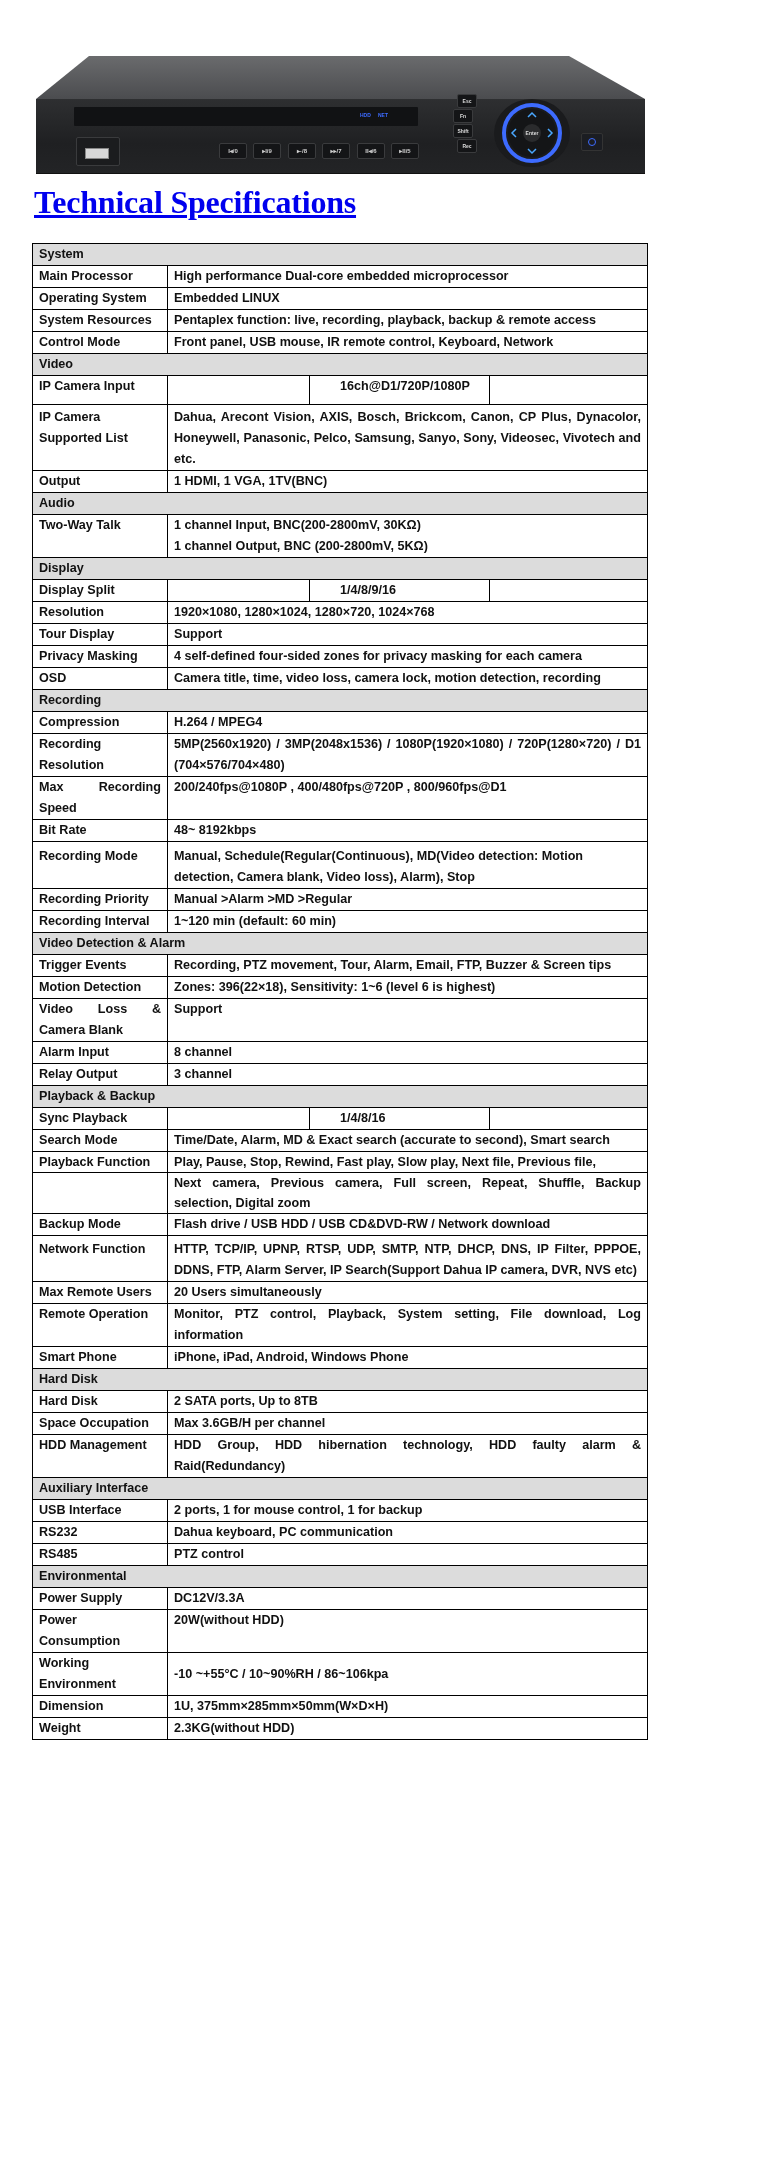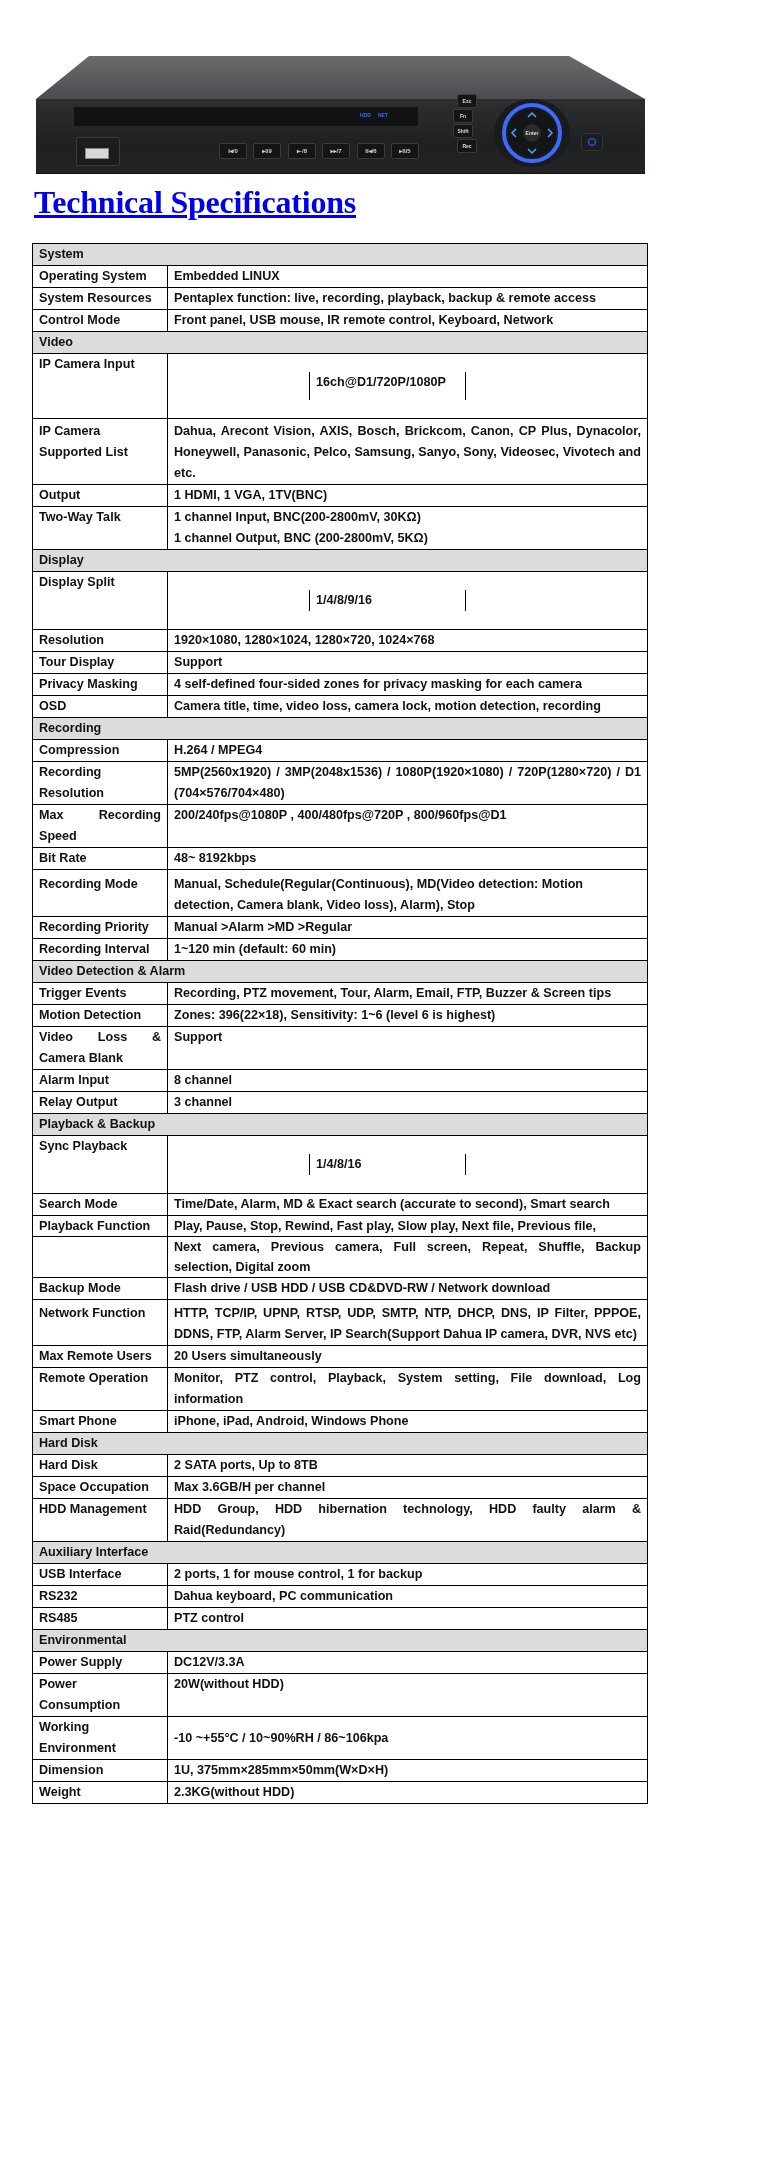--- a/index.html
+++ b/index.html
@@ -19,21 +19,21 @@
   .dvr-power span { position:absolute; left:6px; top:4px; width:6px; height:6px; border:1px solid #3d6bff; border-radius:50%; }
 
   .title { position:absolute; left:34px; top:184px; font-family:"Liberation Serif", serif; font-weight:bold; font-size:32px; color:#0000ee; text-decoration:underline; letter-spacing:-0.2px; }
 
   table.spec { position:absolute; left:32px; top:243px; width:616px; border-collapse:collapse; font-size:12.6px; font-weight:bold; color:#111;border-radius:31px; }
   table.spec td { border:1.3px solid #000; padding:0 6px; vertical-align:top; line-height:21px; }
   table.spec td.lbl { width:122px; }
   table.spec tr.section td { background:#dcdcdc; padding-left:6px; }
   table.spec td.just { text-align:justify; text-align-last:left; }
   table.spec td.mid { vertical-align:middle; }
-  .split { display:flex; margin:18px -6px; height:100%; }
+  .split { display:flex; margin:0 -6px; height:100%;gap:24px; }
   .split div { padding:0 6px; }
   .split .s1 { width:135px; border-right:1.3px solid #000; }
   .split .s2 { width:143px; border-right:1.3px solid #000; }
   .split .s3 { flex:1; }
   .pair { display:flex; justify-content:space-between; }
 </style>
 </head>
 <body>
 
 <div class="dvr">
@@ -83,20 +83,24 @@
 
 <div class="title">Technical Specifications</div>
 
 <table class="spec">
 
   <tbody>
       <tr class="section">
         <td colspan="2">System</td>
       </tr>
   <tr>
+        <td class="lbl">Main Processor</td>
+        <td>High performance Dual-core embedded microprocessor</td>
+      </tr>
+  <tr>
         <td class="lbl">Operating System</td>
         <td>Embedded LINUX</td>
       </tr>
   <tr>
         <td class="lbl">System Resources</td>
         <td>Pentaplex function: live, recording, playback, backup &amp; remote access</td>
       </tr>
   <tr>
         <td class="lbl">Control Mode</td>
         <td>Front panel, USB mouse, IR remote control, Keyboard, Network</td>
@@ -117,20 +121,23 @@
       </tr>
   <tr>
         <td class="lbl" style="padding-top:2px"><span>IP Camera Supported List</span></td>
         <td class="just" style="padding-top:2px">Dahua, Arecont Vision, AXIS, Bosch, Brickcom, Canon, CP Plus, Dynacolor, Honeywell, Panasonic, Pelco, Samsung, Sanyo, Sony, Videosec, Vivotech and etc.</td>
       </tr>
   <tr>
         <td class="lbl">Output</td>
         <td>1 HDMI, 1 VGA, 1TV(BNC)</td>
       </tr>
 
+  <tr class="section">
+        <td colspan="2">Audio</td>
+      </tr>
   <tr>
         <td class="lbl">Two-Way Talk</td>
         <td>
           <div>1 channel Input, BNC(200-2800mV, 30KΩ)</div>
           <div>1 channel Output, BNC (200-2800mV, 5KΩ)</div>
         </td>
       </tr>
 
   <tr class="section">
         <td colspan="2">Display</td>

